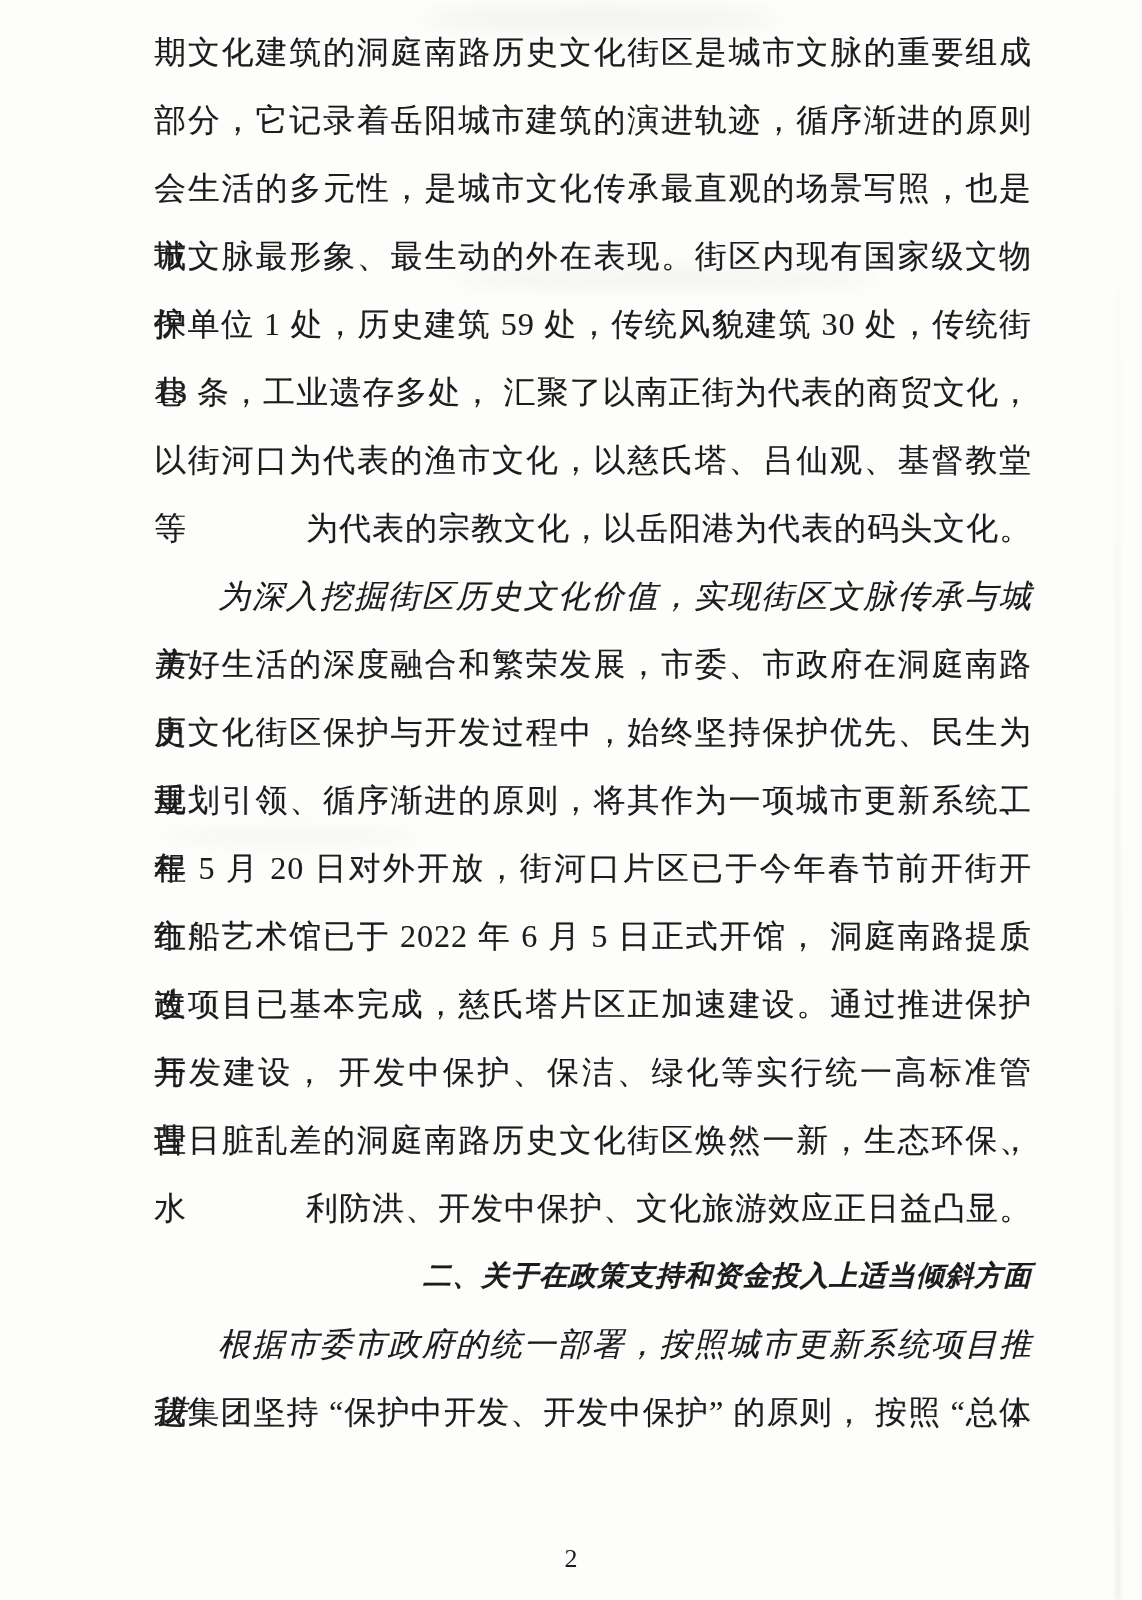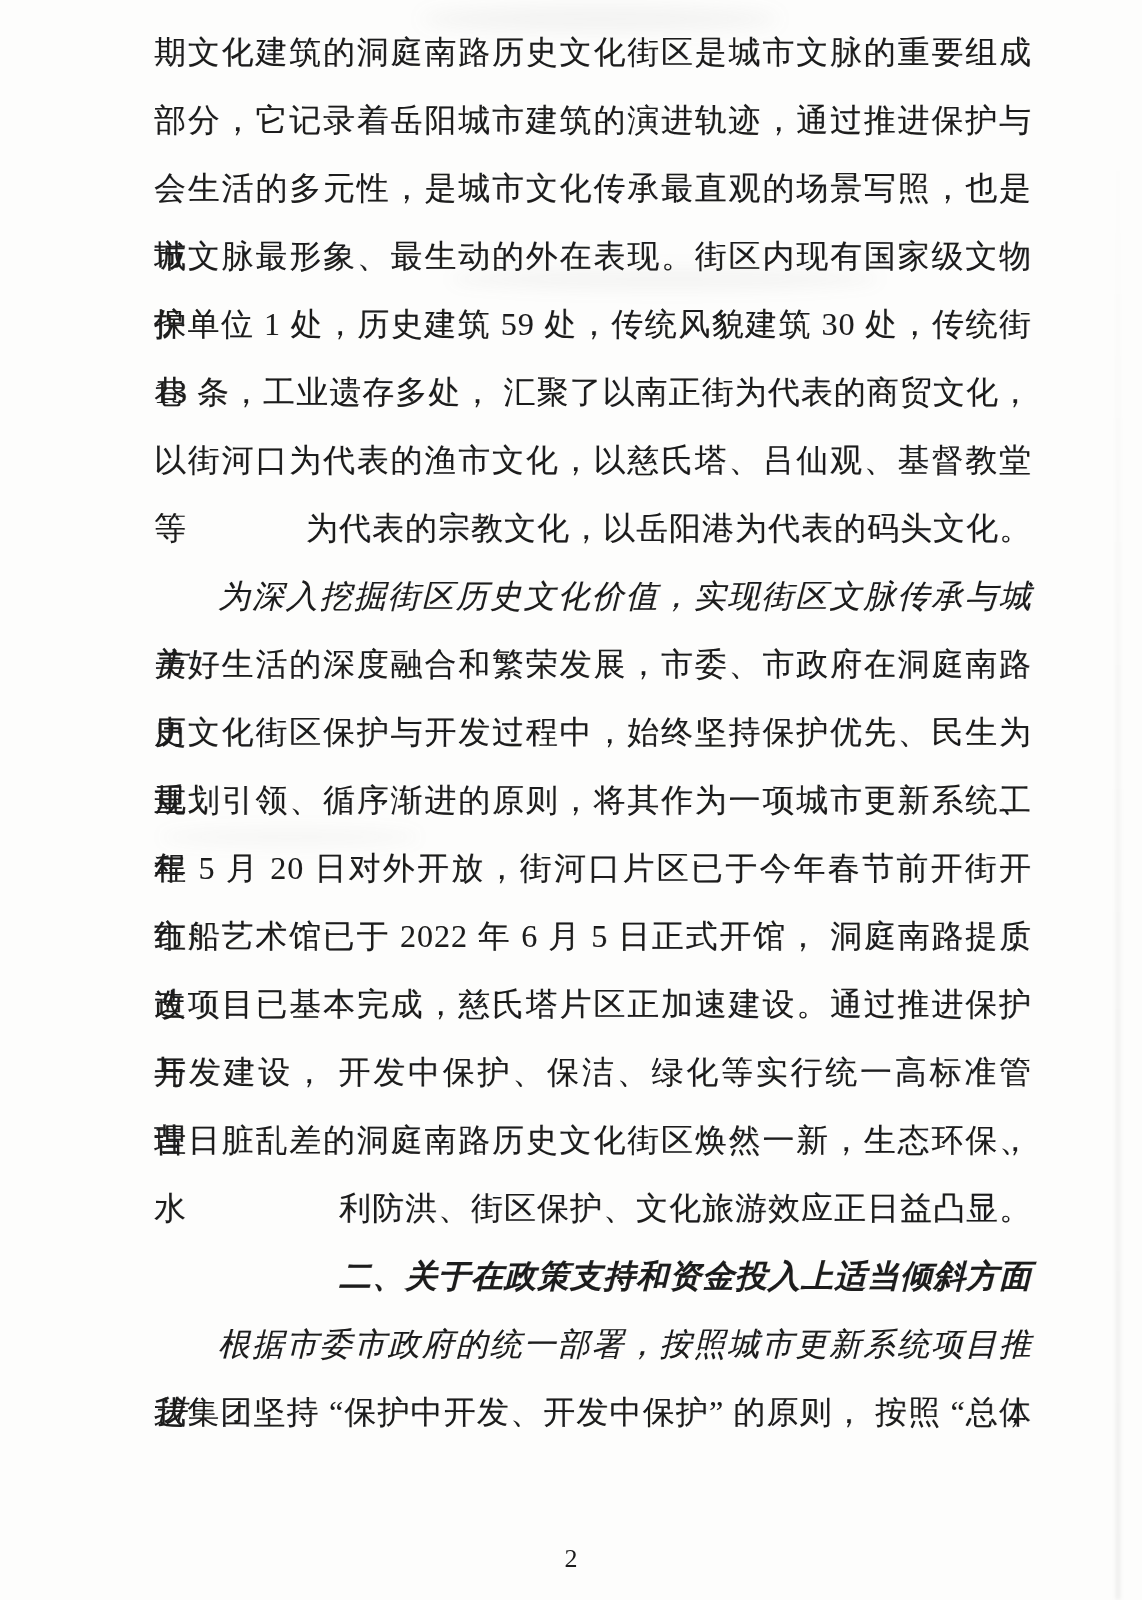--- a/index.html
+++ b/index.html
@@ -81,21 +81,21 @@
     text-align: justify;
     text-align-last: justify;
   }
   .line.indent {
     text-indent: 2em;
     font-style: italic;
   }
   .line.heading {
     font-family: "Liberation Sans", "DejaVu Sans", sans-serif;
     font-weight: 700;
-    font-size: 32px;
+    font-size: 28px;
     letter-spacing: 1px;
   }
   .page-number {
     position: absolute;
     left: 0;
     top: 1544px;
     width: 100%;
     text-align: center;
     font-size: 26px;
     font-family: "Liberation Serif", "DejaVu Serif", serif;
@@ -106,36 +106,36 @@
 <body>
 
 <div class="page">
   <div class="scan-shade-right"></div>
   <div class="scan-smudge-1"></div>
   <div class="scan-smudge-2"></div>
   <div class="scan-smudge-3"></div>
 
   <main class="text-block" id="text-block">
       <div class="line body justify">期文化建筑的洞庭南路历史文化街区是城市文脉的重要组成</div>
-      <div class="line body justify">部分，它记录着岳阳城市建筑的演进轨迹，通过推进保护与</div>
+      <div class="line body justify">部分，它记录着岳阳城市建筑的演进轨迹，循序渐进的原则</div>
       <div class="line body justify">会生活的多元性，是城市文化传承最直观的场景写照，也是城</div>
       <div class="line body justify">市文脉最形象、最生动的外在表现。街区内现有国家级文物保</div>
       <div class="line body justify">护单位 1 处，历史建筑 59 处，传统风貌建筑 30 处，传统街巷</div>
       <div class="line body justify">13 条，工业遗存多处， 汇聚了以南正街为代表的商贸文化，</div>
       <div class="line body justify">以街河口为代表的渔市文化，以慈氏塔、吕仙观、基督教堂等</div>
       <div class="line body">为代表的宗教文化，以岳阳港为代表的码头文化。</div>
       <div class="line body justify indent">为深入挖掘街区历史文化价值，实现街区文脉传承与城市</div>
       <div class="line body justify">美好生活的深度融合和繁荣发展，市委、市政府在洞庭南路历</div>
       <div class="line body justify">史文化街区保护与开发过程中，始终坚持保护优先、民生为重、</div>
       <div class="line body justify">规划引领、循序渐进的原则，将其作为一项城市更新系统工程</div>
       <div class="line body justify">年 5 月 20 日对外开放，街河口片区已于今年春节前开街开市，</div>
       <div class="line body justify">红船艺术馆已于 2022 年 6 月 5 日正式开馆， 洞庭南路提质改</div>
       <div class="line body justify">造项目已基本完成，慈氏塔片区正加速建设。通过推进保护与</div>
       <div class="line body justify">开发建设， 开发中保护、保洁、绿化等实行统一高标准管理，</div>
       <div class="line body justify">昔日脏乱差的洞庭南路历史文化街区焕然一新，生态环保、水</div>
-      <div class="line body">利防洪、街区保护、文化旅游效应正日益凸显。</div>
+      <div class="line body">利防洪、开发中保护、文化旅游效应正日益凸显。</div>
       <div class="line heading indent">二、关于在政策支持和资金投入上适当倾斜方面</div>
       <div class="line body justify indent">根据市委市政府的统一部署，按照城市更新系统项目推进，</div>
       <div class="line body justify">我集团坚持 “保护中开发、开发中保护” 的原则， 按照 “总体</div>
     </main>
 
   <div class="page-number">2</div>
 </div>
 
 </body></html>

